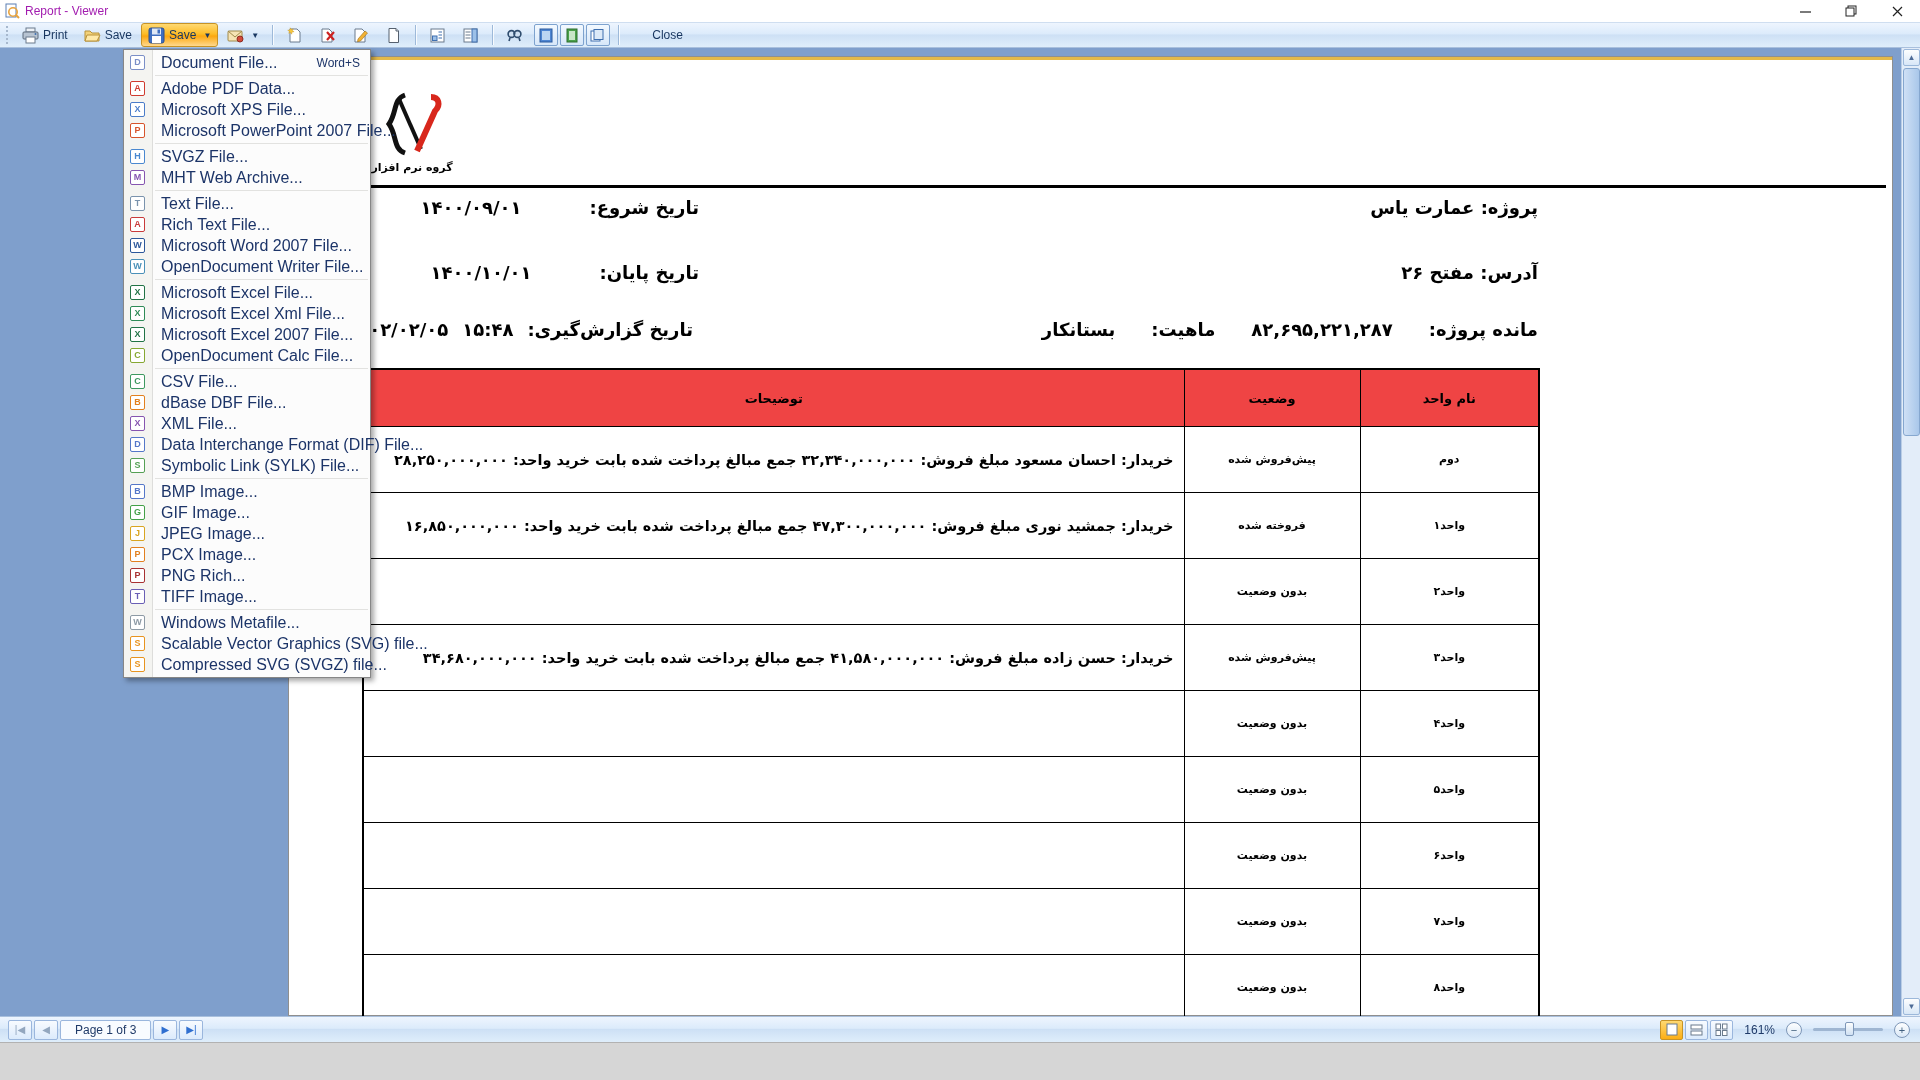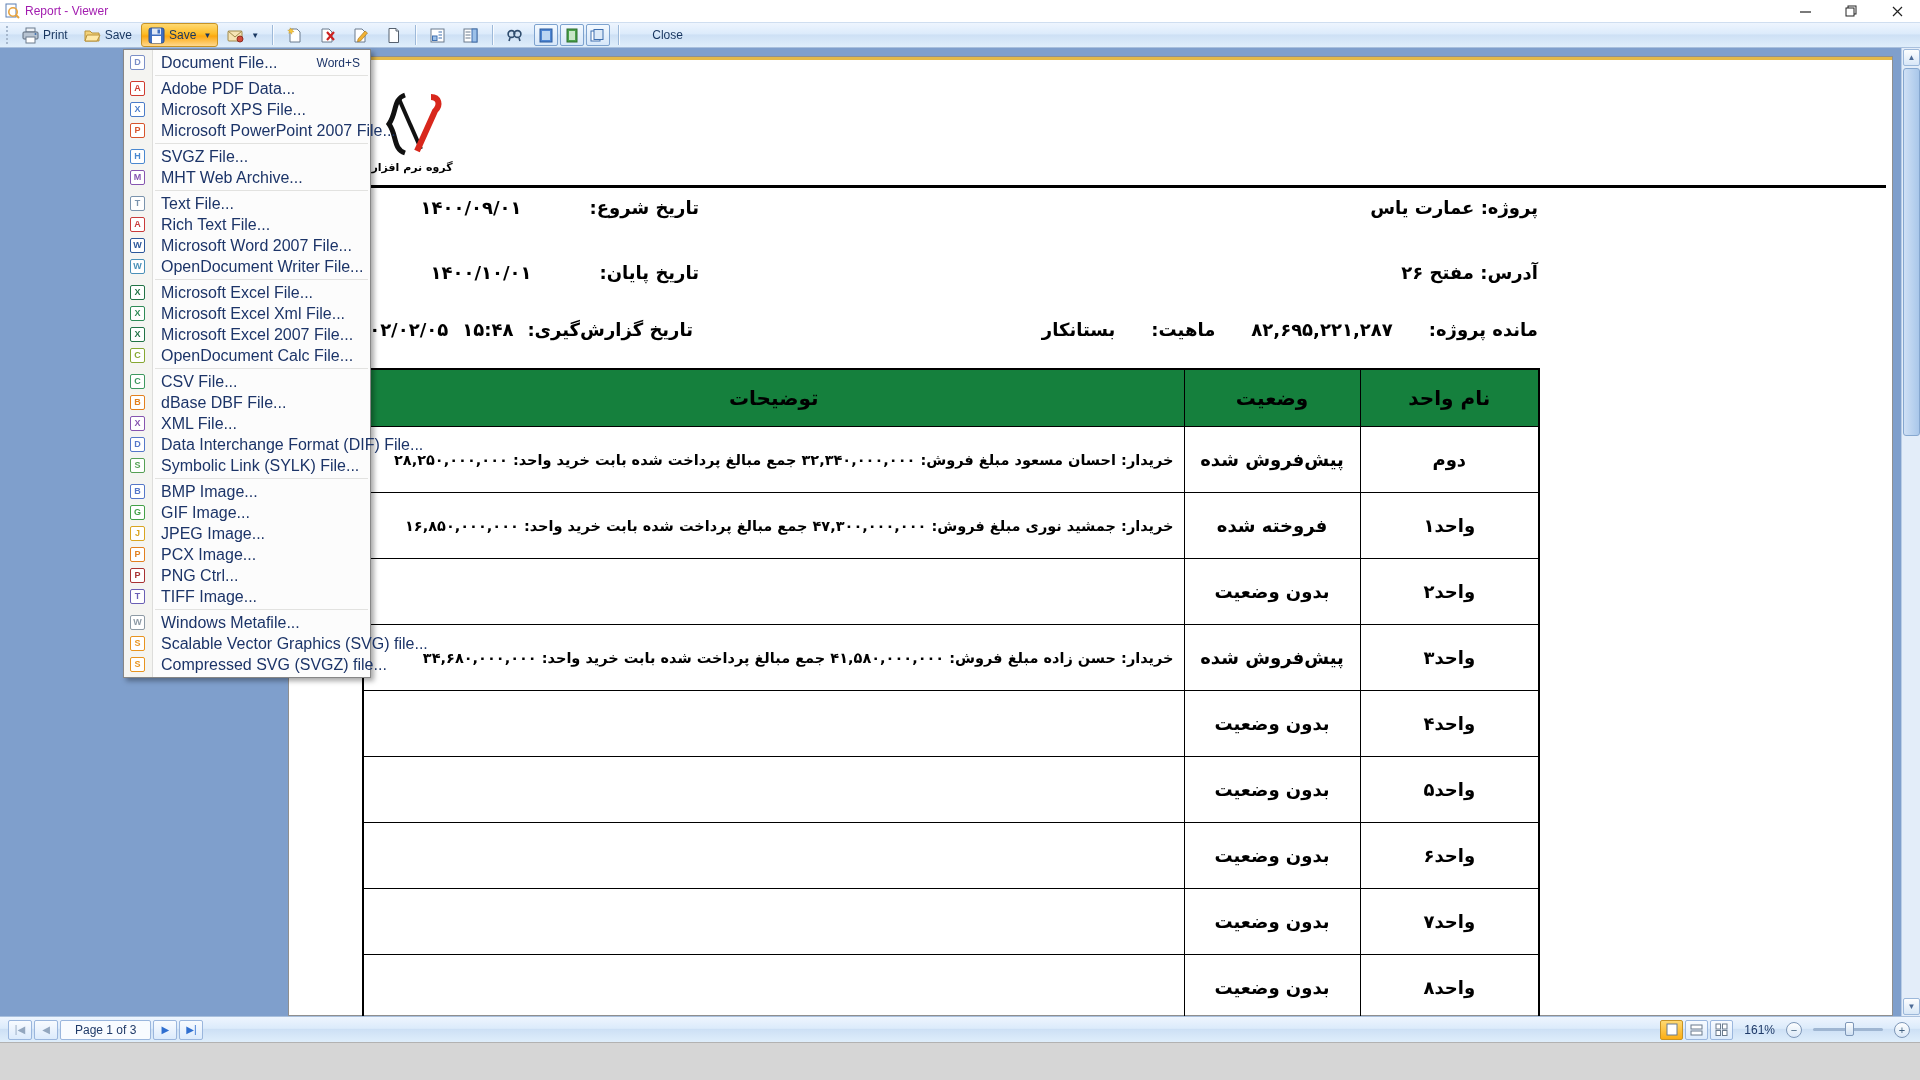--- a/index.html
+++ b/index.html
@@ -38,22 +38,22 @@
   .black-rule{position:absolute;left:8px;top:128px;width:1589px;height:3px;background:#000;}
   .hdr-row{position:absolute;left:73px;width:1176px;height:32px;direction:rtl;font-size:18px;}
   .hr-right{position:absolute;right:0;top:0;white-space:nowrap;}
   .hr-dates{position:absolute;right:839px;top:0;display:flex;direction:rtl;gap:68px;white-space:nowrap;}
   .hr-balance{position:absolute;right:0;top:0;display:flex;direction:rtl;gap:36px;white-space:nowrap;}
   .hr-report{position:absolute;right:845px;top:0;display:flex;direction:rtl;gap:14px;white-space:nowrap;}
 
   
   .rpt-table{position:absolute;left:73px;top:311px;border-collapse:collapse;direction:rtl;table-layout:fixed;border:2px solid #000;}
   .rpt-table th,.rpt-table td{border:1px solid #000;overflow:hidden;}
-  .rpt-table th{height:54px;background:#15803d;font-size:20px;text-align:center;}
-  .rpt-table td{height:63px;font-size:18px;text-align:center;}
+  .rpt-table th{height:54px;background:#ef4444;font-size:13px;text-align:center;}
+  .rpt-table td{height:63px;font-size:11px;text-align:center;}
   td.c-desc{font-size:14.5px;text-align:right;padding:0 10px;}
 
   
   .vscroll{position:absolute;left:1901px;top:0;width:19px;height:968px;background:#e3edf9;border-left:1px solid #b9cde6;box-sizing:border-box;}
   .vs-btn{position:absolute;left:1px;width:17px;height:17px;background:linear-gradient(#fdfefe,#d8e7f7);border:1px solid #9cb8da;border-radius:2px;box-sizing:border-box;font-size:8px;color:#4d6b96;display:flex;align-items:center;justify-content:center;}
   .vs-up{top:1px;} .vs-down{bottom:1px;}
   .vs-thumb{position:absolute;left:1px;top:20px;width:17px;height:368px;background:linear-gradient(90deg,#cfe0f5,#a9c7ea);border:1px solid #86a7cf;border-radius:3px;box-sizing:border-box;}
 
   
   .statusbar{position:absolute;left:0;top:1016px;width:1920px;height:26px;box-sizing:border-box;
@@ -570,21 +570,21 @@
     <span class="mi-icon" style="border-color: rgb(226, 128, 31);">
             <span class="mi-letter" style="color: rgb(226, 128, 31);">P</span>
           </span>
     <span class="mi-label">PCX Image...</span>
     <span class="mi-shortcut"></span>
   </div>
         <div class="mi">
     <span class="mi-icon" style="border-color: rgb(168, 50, 50);">
             <span class="mi-letter" style="color: rgb(168, 50, 50);">P</span>
           </span>
-    <span class="mi-label">PNG Ctrl...</span>
+    <span class="mi-label">PNG Rich...</span>
     <span class="mi-shortcut"></span>
   </div>
         <div class="mi">
     <span class="mi-icon" style="border-color: rgb(106, 95, 181);">
             <span class="mi-letter" style="color: rgb(106, 95, 181);">T</span>
           </span>
     <span class="mi-label">TIFF Image...</span>
     <span class="mi-shortcut"></span>
   </div>
         <div class="mi-sep"></div>

